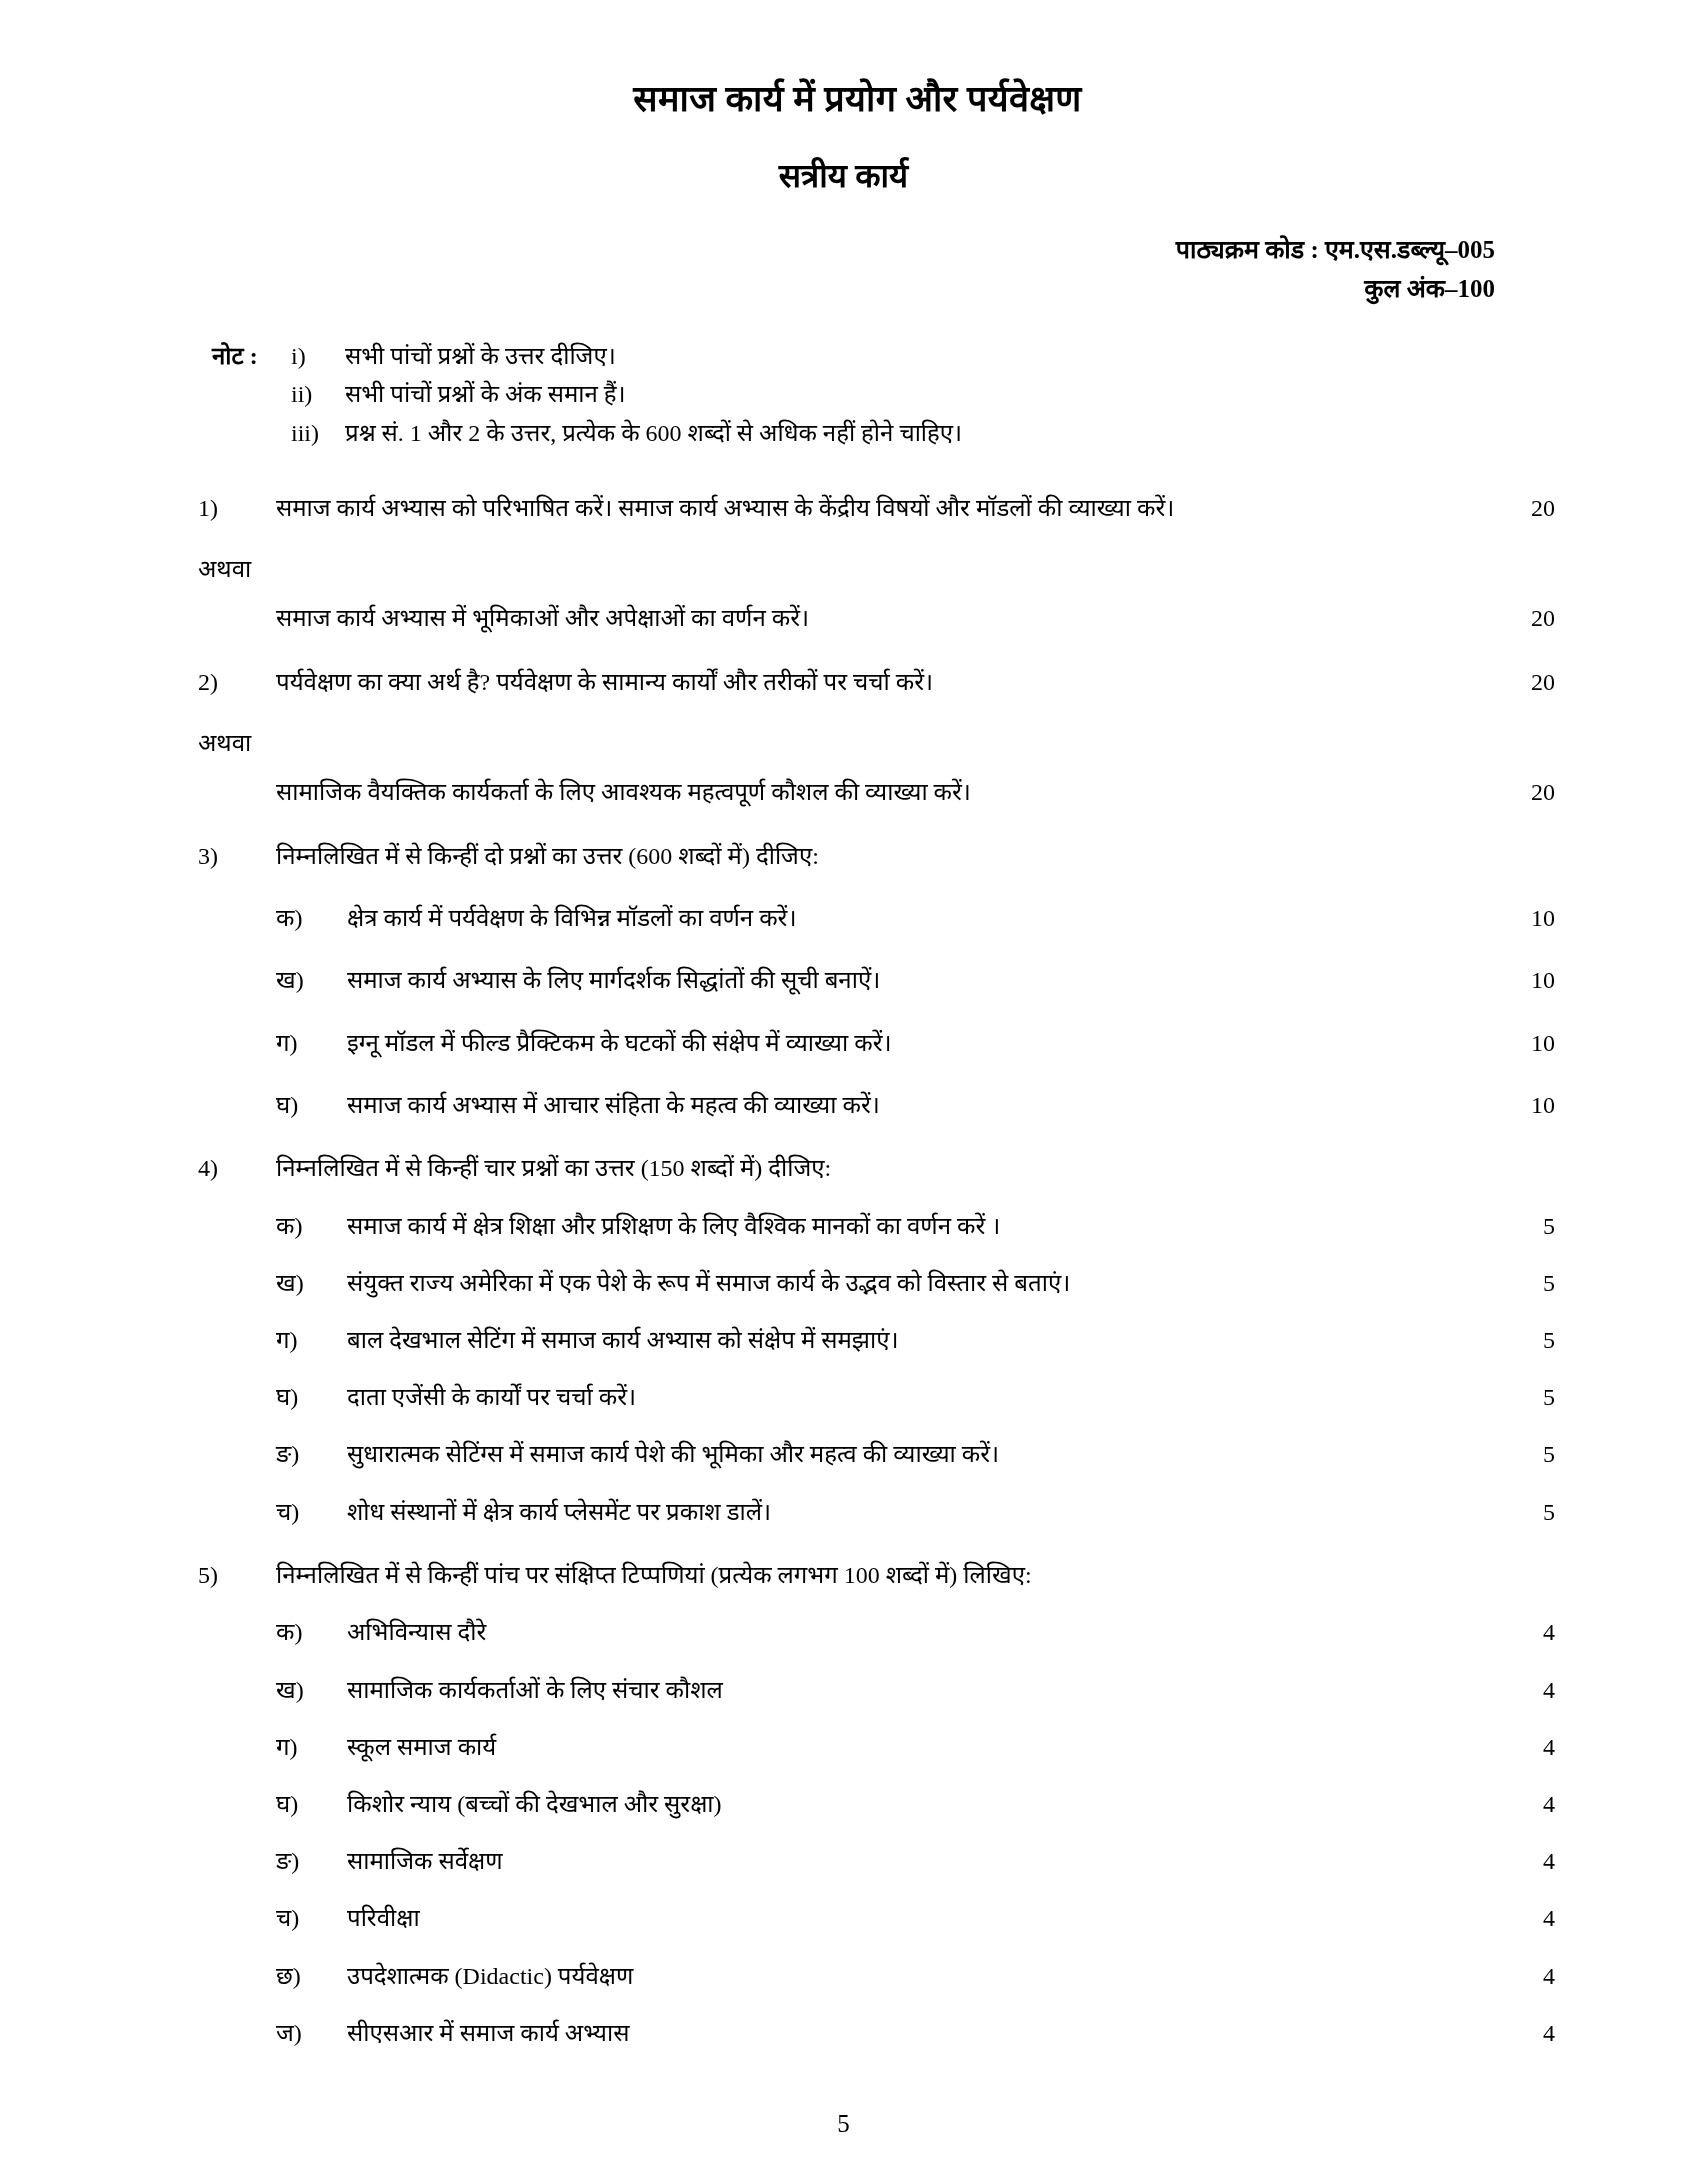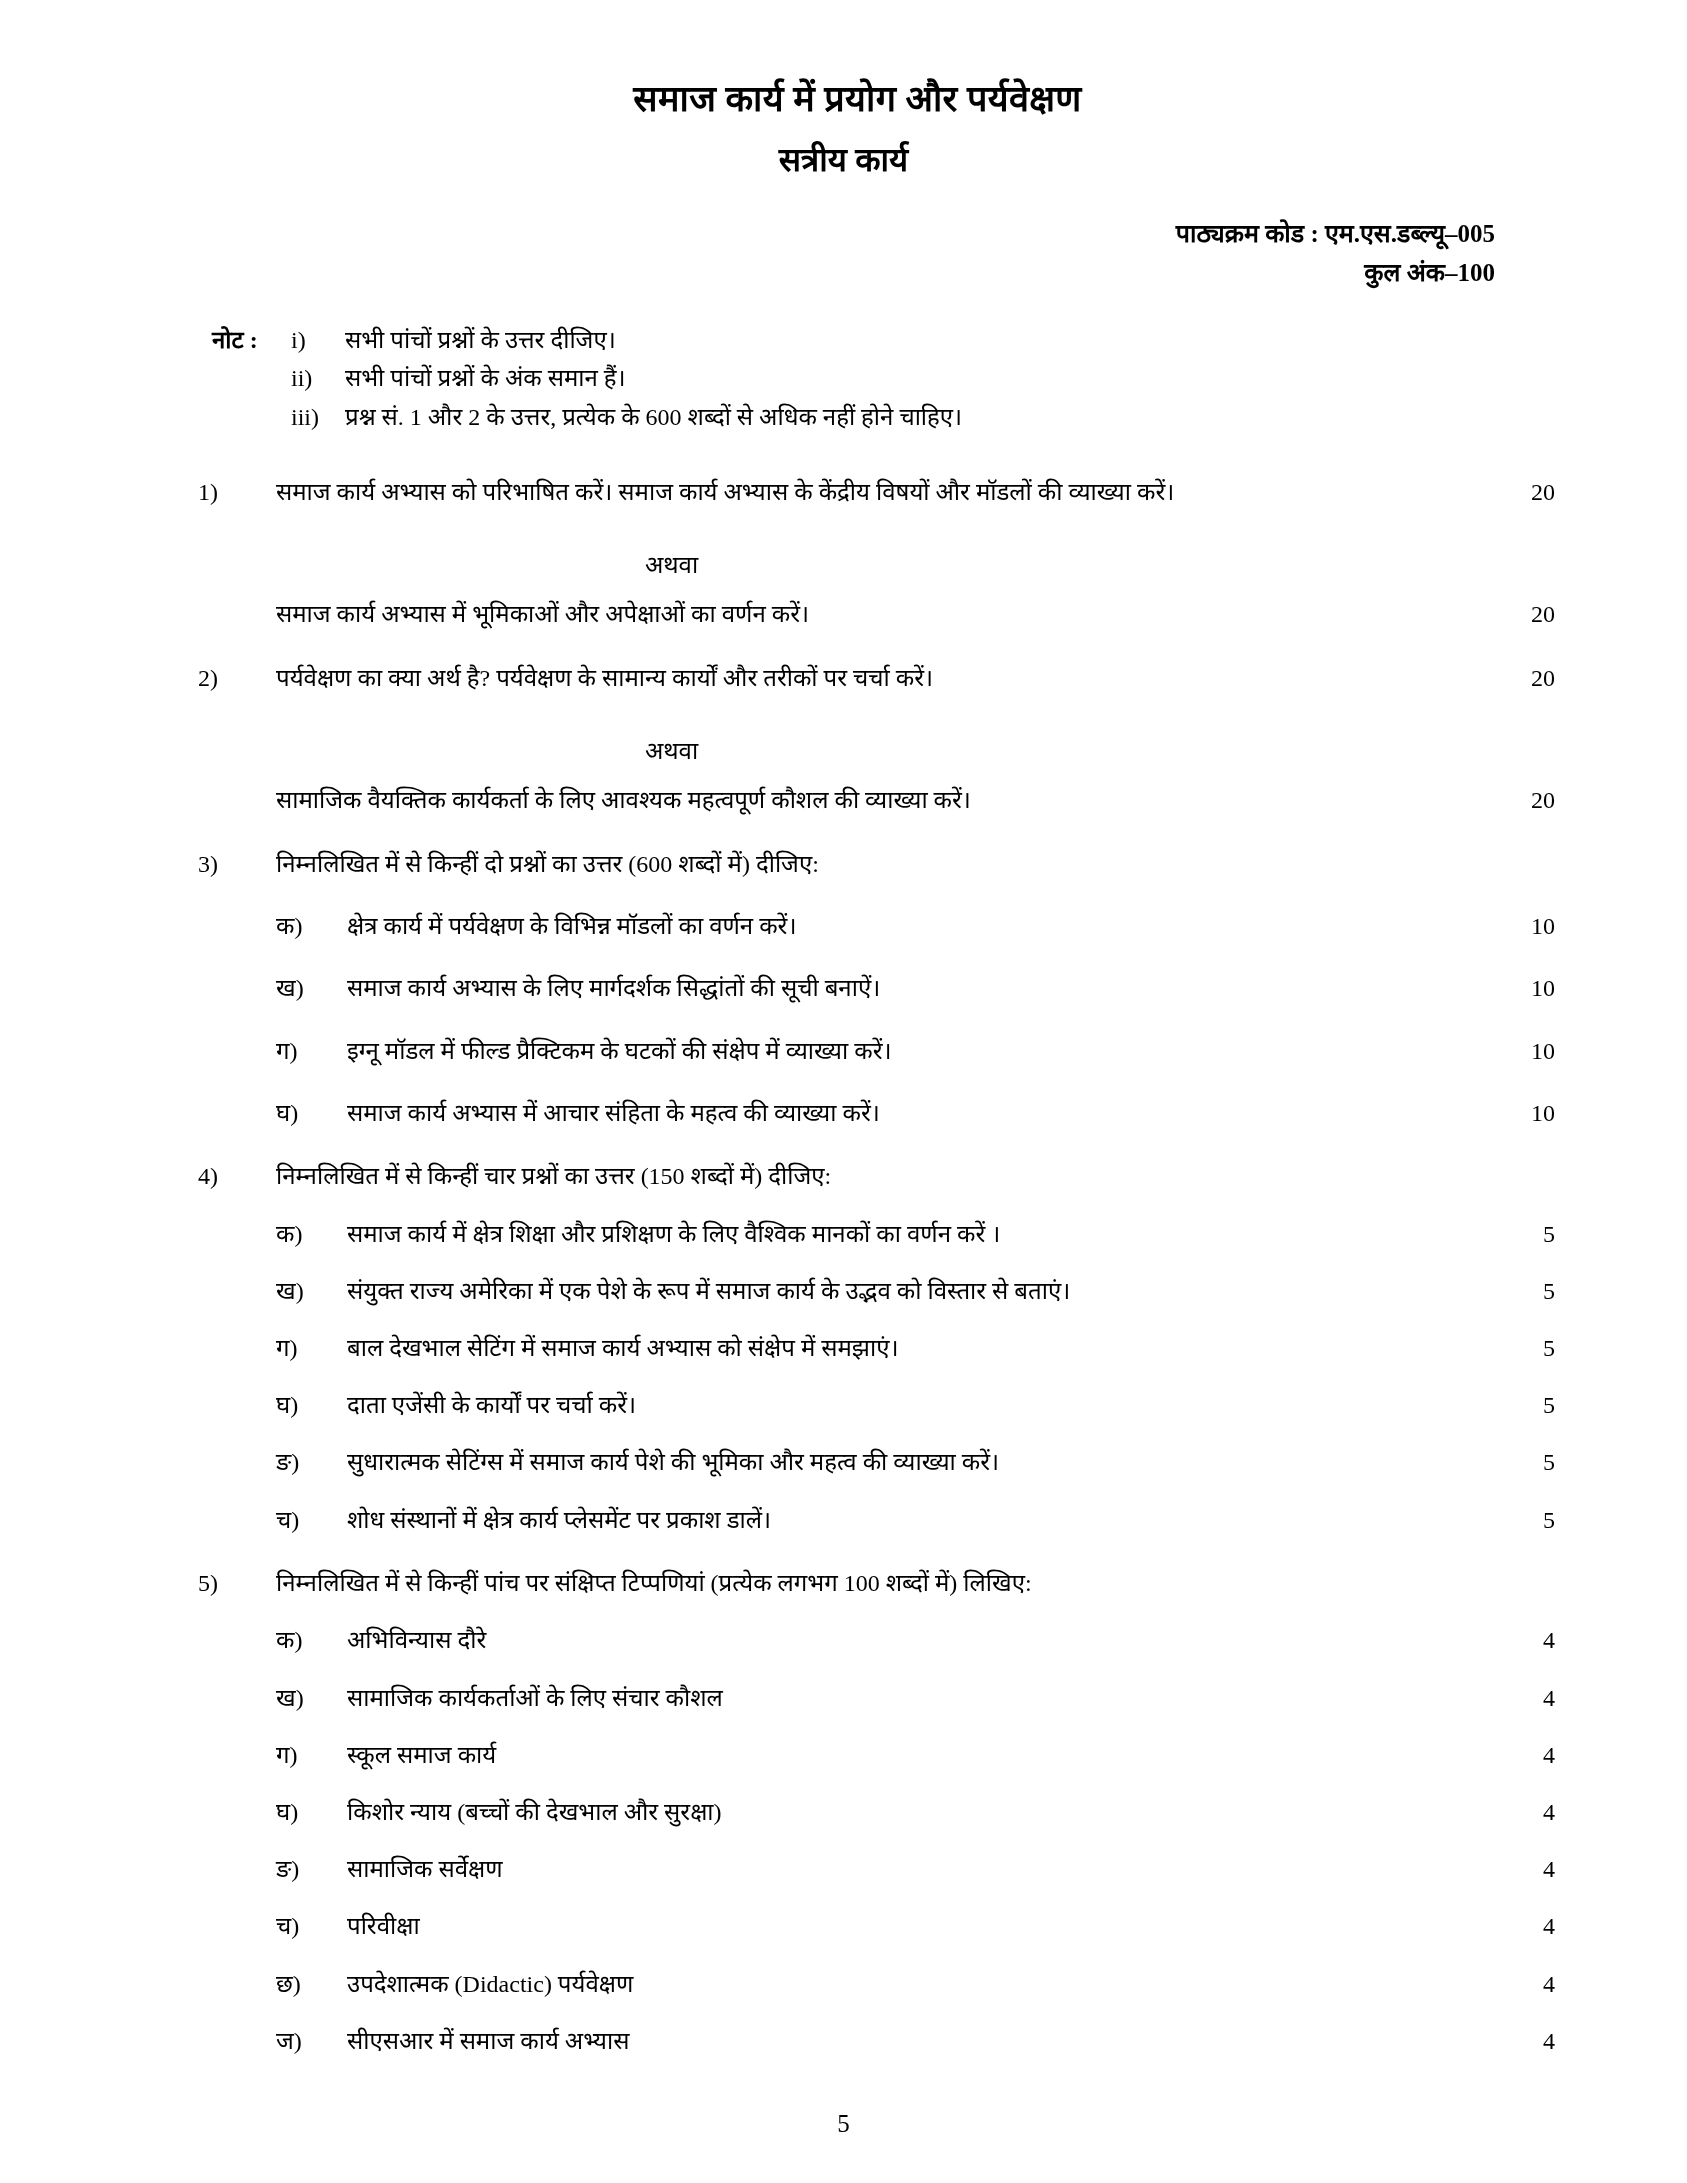--- a/index.html
+++ b/index.html
@@ -32,21 +32,21 @@
     letter-spacing: 0.3px;
     margin: 0;
     padding-top: 78px;
     line-height: 1.18;
     padding-left: 28px;
   }
   .doc-subtitle {
     text-align: center;
     font-size: 33px;
     font-weight: 700;
-    margin: 0;
+    margin: 16px;
     padding-top: 21px;
     line-height: 1.2;
   }
 
   .meta-block {
     margin-top: 34px;
     padding-right: 192px;
     text-align: right;
     font-size: 25px;
     font-weight: 700;
@@ -103,23 +103,22 @@
   }
   .q-marks {
     flex: 0 0 60px;
     width: 60px;
     text-align: right;
     font-size: 24px;
   }
 
   
   .alt-sep {
-    text-align: center;
-    font-size: 24px;
-    margin-top: 36px;
+    font-size: 24px;
+    margin-top: 24px;
     padding-right: 410px;
   }
 
   .alt-row {
     display: flex;
     align-items: flex-start;
     font-size: 24px;
     line-height: 1.55;
     margin-top: 16px;
   }

